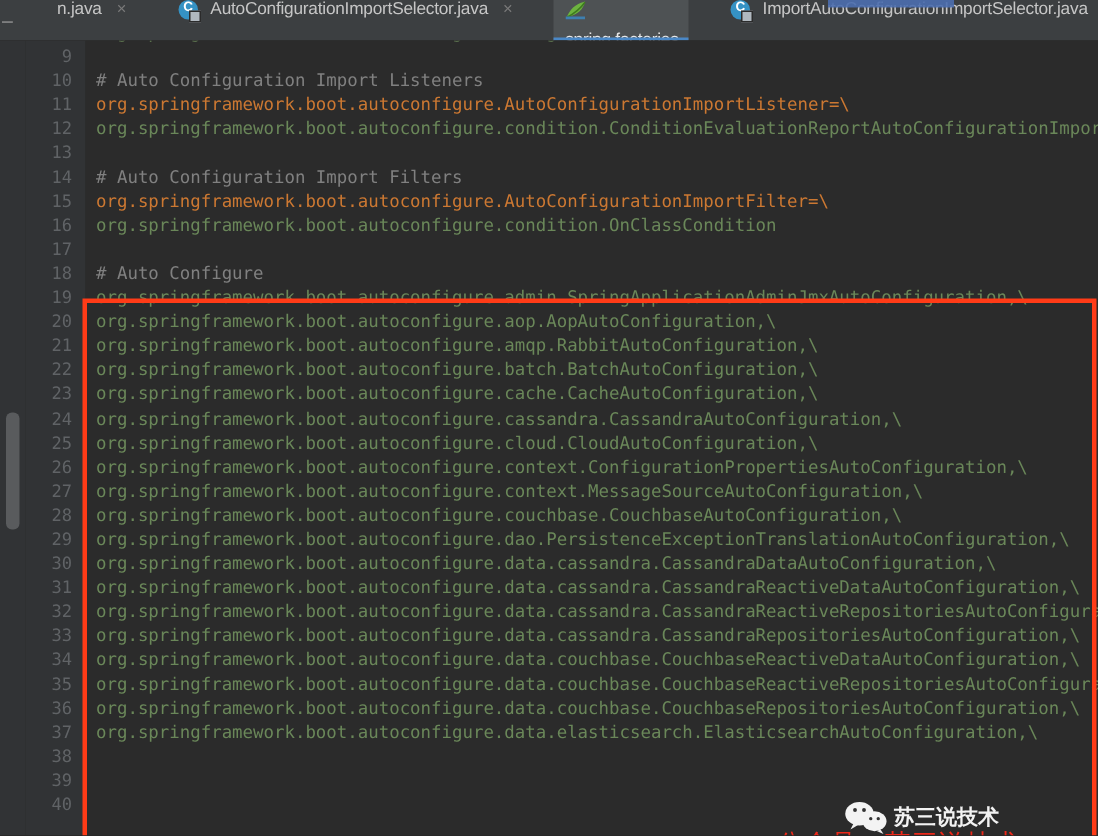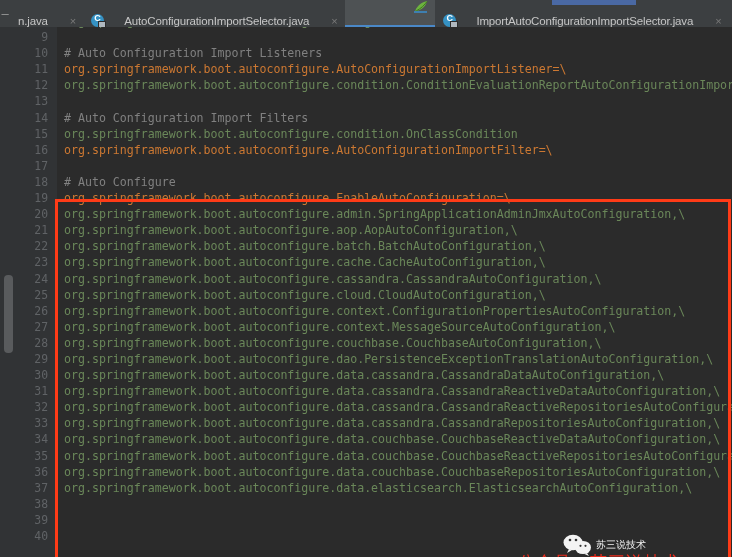--- a/index.html
+++ b/index.html
@@ -22,31 +22,32 @@
     width: 732px;
     height: 27px;
     background: #3c3f41;
     display: flex;
     align-items: stretch;
     overflow: hidden;
     box-sizing: border-box;
   }
   .tab {
     display: flex;
-    align-items: flex-end;
-    gap: 20px;
+    align-items: flex-start;
+    gap: 8px;
     padding: 0 7px 0 8px;
     height: 27px;
     box-sizing: border-box;
     font-family: "Liberation Sans", sans-serif;
     font-size: 11.5px;
     color: #c6c6c6;
     white-space: nowrap;
     flex: 0 0 auto;
     position: relative;
+    margin-left: 20px;
   }
   .tab.active {
     background: #4e5254;
     color: #e8e8e8;
     flex-direction: column;
   }
   .tab.active::after {
     content: "";
     position: absolute;
     left: 0; right: 0; bottom: 0;
@@ -199,22 +200,22 @@
     gap: 4px;
     pointer-events: none;
   }
   .wm-logo {
     width: 30px; height: 24px;
     position: relative;
     flex: 0 0 auto;
   }
   .wm-text {
     font-family: "Liberation Sans", sans-serif;
-    font-size: 10px;
-    font-weight: normal;
+    font-size: 14px;
+    font-weight: bold;
     color: #f2f2f2;
     white-space: nowrap;
   }
   .wm-red {
     position: absolute;
     left: 518px;
     top: 524px;
     font-family: "Liberation Sans", sans-serif;
     font-size: 17px;
     color: #ff2a1a;
@@ -315,27 +316,27 @@
 
   <div class="code-area">
     <div class="lines" id="code-lines">
         <div class="row"><span class="tk-val">org.springframework.boot.autoconfigure.BackgroundPreinitializer</span></div>
         <div class="row">&nbsp;</div>
         <div class="row"><span class="tk-comment"># Auto Configuration Import Listeners</span></div>
         <div class="row"><span class="tk-key">org.springframework.boot.autoconfigure.AutoConfigurationImportListener=\</span></div>
         <div class="row"><span class="tk-val">org.springframework.boot.autoconfigure.condition.ConditionEvaluationReportAutoConfigurationImportListener</span></div>
         <div class="row">&nbsp;</div>
         <div class="row"><span class="tk-comment"># Auto Configuration Import Filters</span></div>
+        <div class="row"><span class="tk-key">org.springframework.boot.autoconfigure.AutoConfigurationImportFilter=\</span></div>
         <div class="row"><span class="tk-val">org.springframework.boot.autoconfigure.condition.OnClassCondition</span></div>
-        <div class="row"><span class="tk-key">org.springframework.boot.autoconfigure.AutoConfigurationImportFilter=\</span></div>
         <div class="row">&nbsp;</div>
         <div class="row"><span class="tk-comment"># Auto Configure</span></div>
-        <div class="row"><span class="tk-key">org.springframework.boot.autoconfigure.EnableAutoConfiguration=\</span></div>
         <div class="row"><span class="tk-val">org.springframework.boot.autoconfigure.admin.SpringApplicationAdminJmxAutoConfiguration,\</span></div>
         <div class="row"><span class="tk-val">org.springframework.boot.autoconfigure.aop.AopAutoConfiguration,\</span></div>
+        <div class="row"><span class="tk-val">org.springframework.boot.autoconfigure.amqp.RabbitAutoConfiguration,\</span></div>
         <div class="row"><span class="tk-val">org.springframework.boot.autoconfigure.batch.BatchAutoConfiguration,\</span></div>
         <div class="row"><span class="tk-val">org.springframework.boot.autoconfigure.cache.CacheAutoConfiguration,\</span></div>
         <div class="row"><span class="tk-val">org.springframework.boot.autoconfigure.cassandra.CassandraAutoConfiguration,\</span></div>
         <div class="row"><span class="tk-val">org.springframework.boot.autoconfigure.cloud.CloudAutoConfiguration,\</span></div>
         <div class="row"><span class="tk-val">org.springframework.boot.autoconfigure.context.ConfigurationPropertiesAutoConfiguration,\</span></div>
         <div class="row"><span class="tk-val">org.springframework.boot.autoconfigure.context.MessageSourceAutoConfiguration,\</span></div>
         <div class="row"><span class="tk-val">org.springframework.boot.autoconfigure.couchbase.CouchbaseAutoConfiguration,\</span></div>
         <div class="row"><span class="tk-val">org.springframework.boot.autoconfigure.dao.PersistenceExceptionTranslationAutoConfiguration,\</span></div>
         <div class="row"><span class="tk-val">org.springframework.boot.autoconfigure.data.cassandra.CassandraDataAutoConfiguration,\</span></div>
         <div class="row"><span class="tk-val">org.springframework.boot.autoconfigure.data.cassandra.CassandraReactiveDataAutoConfiguration,\</span></div>

